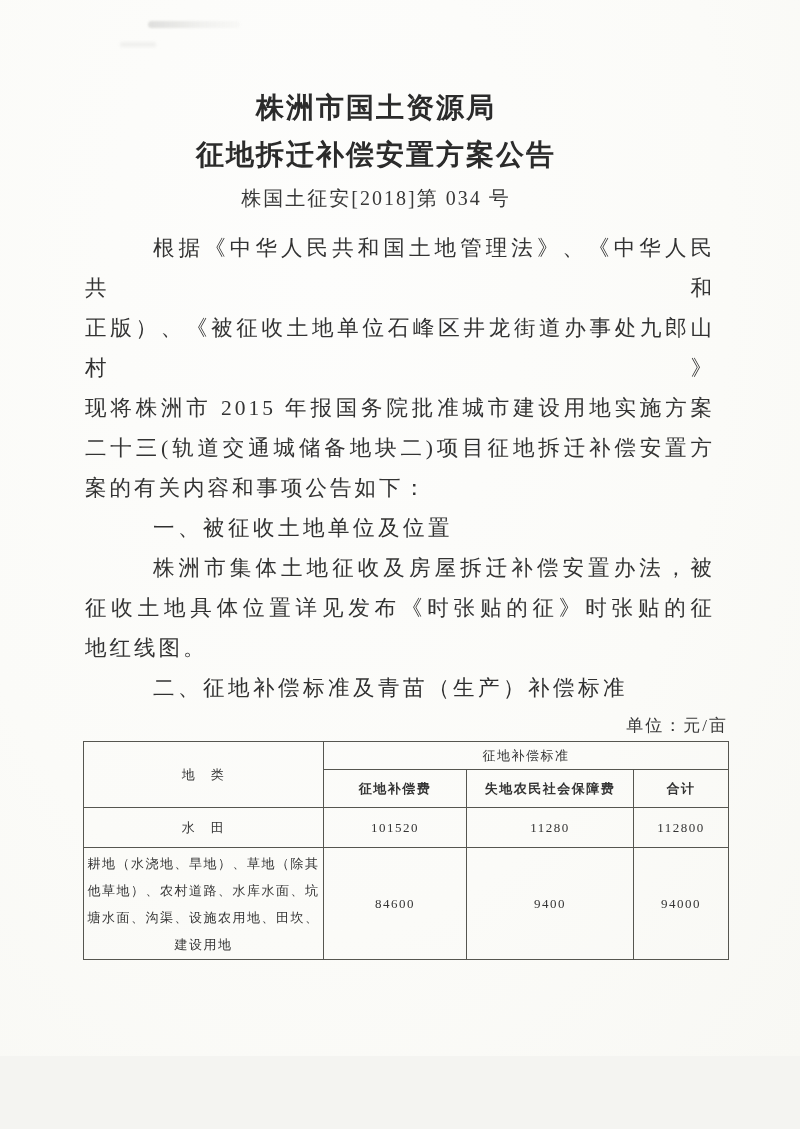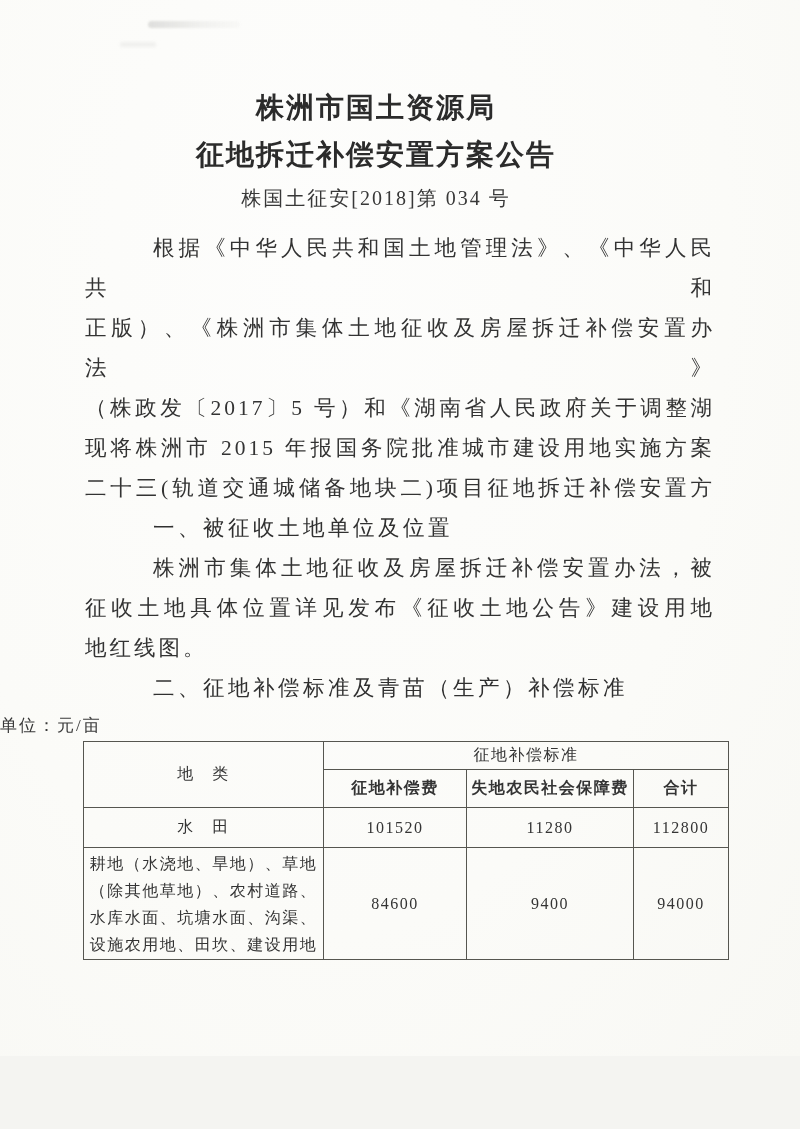--- a/index.html
+++ b/index.html
@@ -68,37 +68,37 @@
   }
   .bline.fill {
     text-align: justify;
     text-align-last: justify;
   }
   .bline.indent { text-indent: 68px; }
   .bline.heading { letter-spacing: 3.5px; color: #303030; }
 
   .unit-row {
     margin: 6px 72px 4px 0;
-    text-align: left;
+    text-align: right;
     font-size: 17px;
     letter-spacing: 2px;
     color: #383838;
   }
 
   table.comp-table {
     margin-left: 83px;
     width: 645px;
     border-collapse: collapse;
     table-layout: fixed;
   }
   table.comp-table td {
     border: 1px solid #565650;
     text-align: center;
     vertical-align: middle;
-    font-size: 16px;
+    font-size: 13px;
     letter-spacing: 1.5px;
     color: #343434;
     padding: 0;
   }
   table.comp-table { border: 1.5px solid #50504a; }
   .col-land  { width: 240px; }
   .col-comp  { width: 143px; }
   .col-social{ width: 167px; }
   .col-total { width: 95px; }
   .h-group { height: 28px; }
@@ -126,27 +126,27 @@
   <div class="smudge2"></div>
 
   <header class="doc-header">
     <h1 class="doc-title">株洲市国土资源局</h1>
     <h1 class="doc-title">征地拆迁补偿安置方案公告</h1>
     <div class="doc-no">株国土征安[2018]第 034 号</div>
   </header>
 
   <main class="doc-body">
     <p class="bline indent fill">根据《中华人民共和国土地管理法》、《中华人民共和</p>
-    <p class="bline fill">正版）、《株洲市集体土地征收及房屋拆迁补偿安置办法》</p>
-    <p class="bline fill">（株政发〔2017〕5 号）和《湖南省人民政府关于调整湖</p>
+    <p class="bline fill">正版）、《被征收土地单位石峰区井龙街道办事处九郎山村》</p>
     <p class="bline fill">现将株洲市 2015 年报国务院批准城市建设用地实施方案</p>
     <p class="bline fill">二十三(轨道交通城储备地块二)项目征地拆迁补偿安置方</p>
+    <p class="bline">案的有关内容和事项公告如下：</p>
     <p class="bline indent heading">一、被征收土地单位及位置</p>
     <p class="bline indent fill">株洲市集体土地征收及房屋拆迁补偿安置办法，被</p>
-    <p class="bline fill">征收土地具体位置详见发布《征收土地公告》建设用地</p>
+    <p class="bline fill">征收土地具体位置详见发布《时张贴的征》时张贴的征</p>
     <p class="bline">地红线图。</p>
     <p class="bline indent heading">二、征地补偿标准及青苗（生产）补偿标准</p>
   </main>
 
   <div class="unit-row">单位：元/亩</div>
 
   <table class="comp-table">
     <colgroup>
       <col class="col-land">
         <col class="col-comp">

